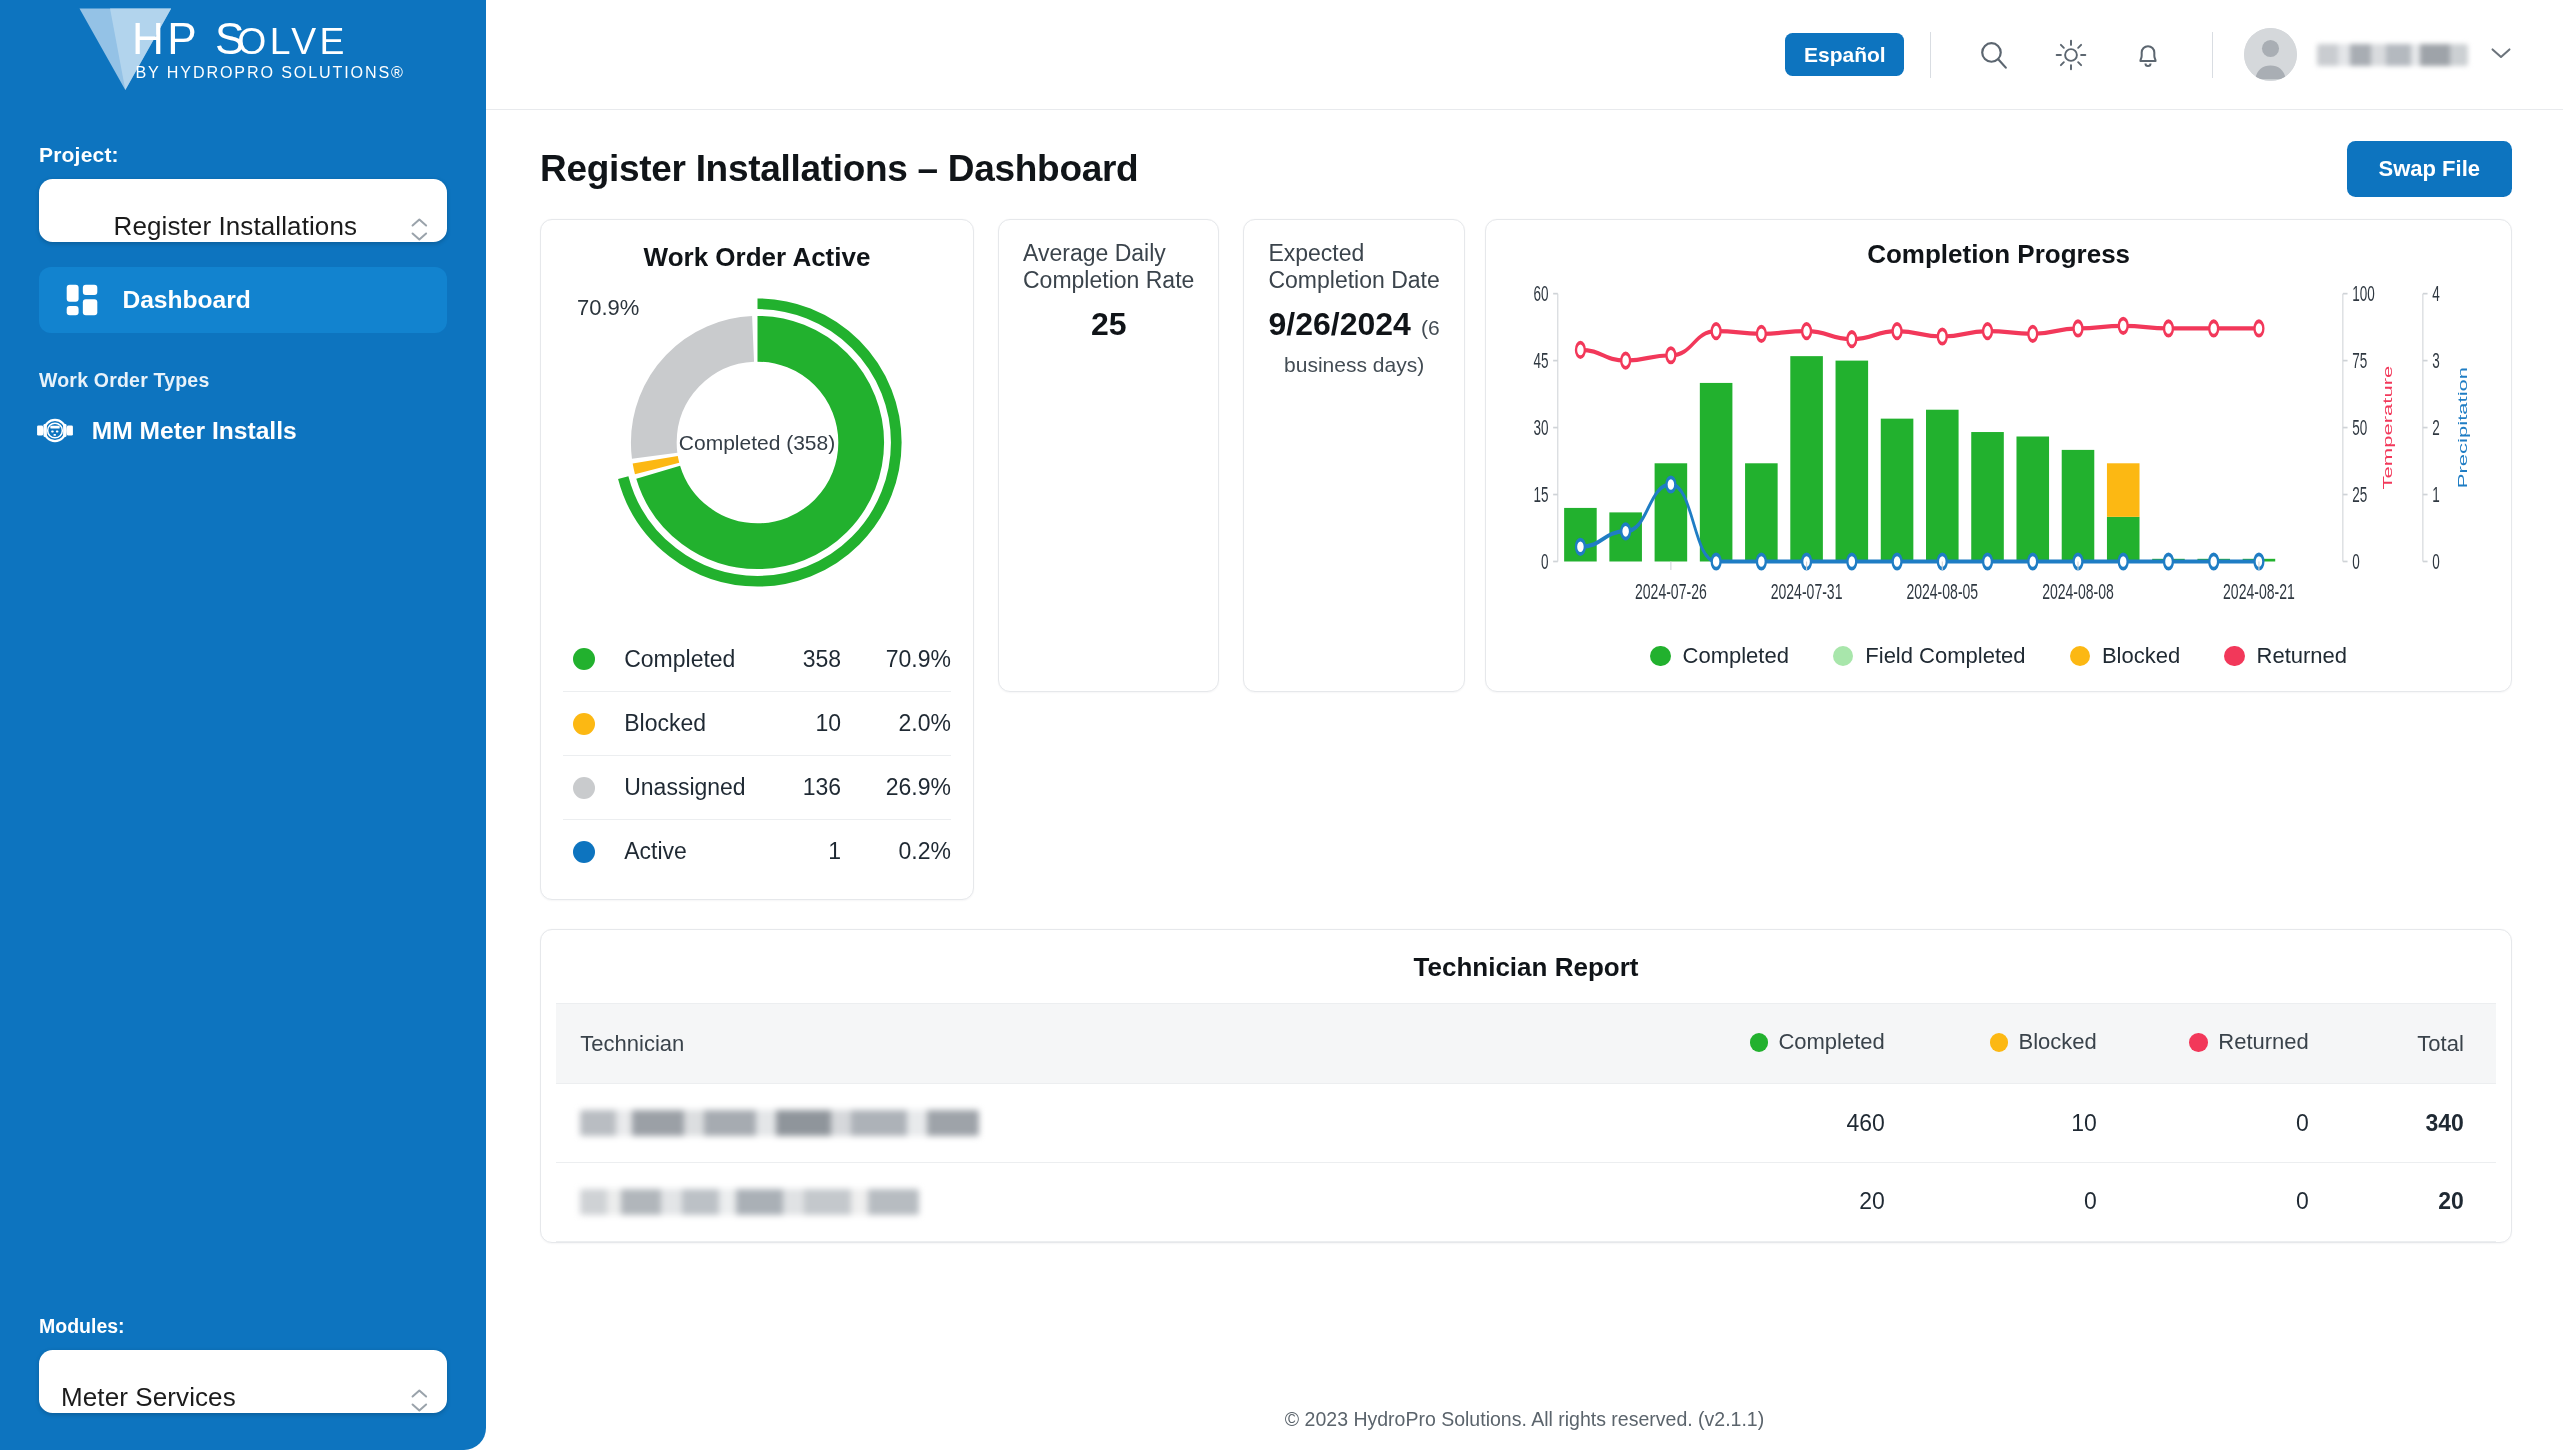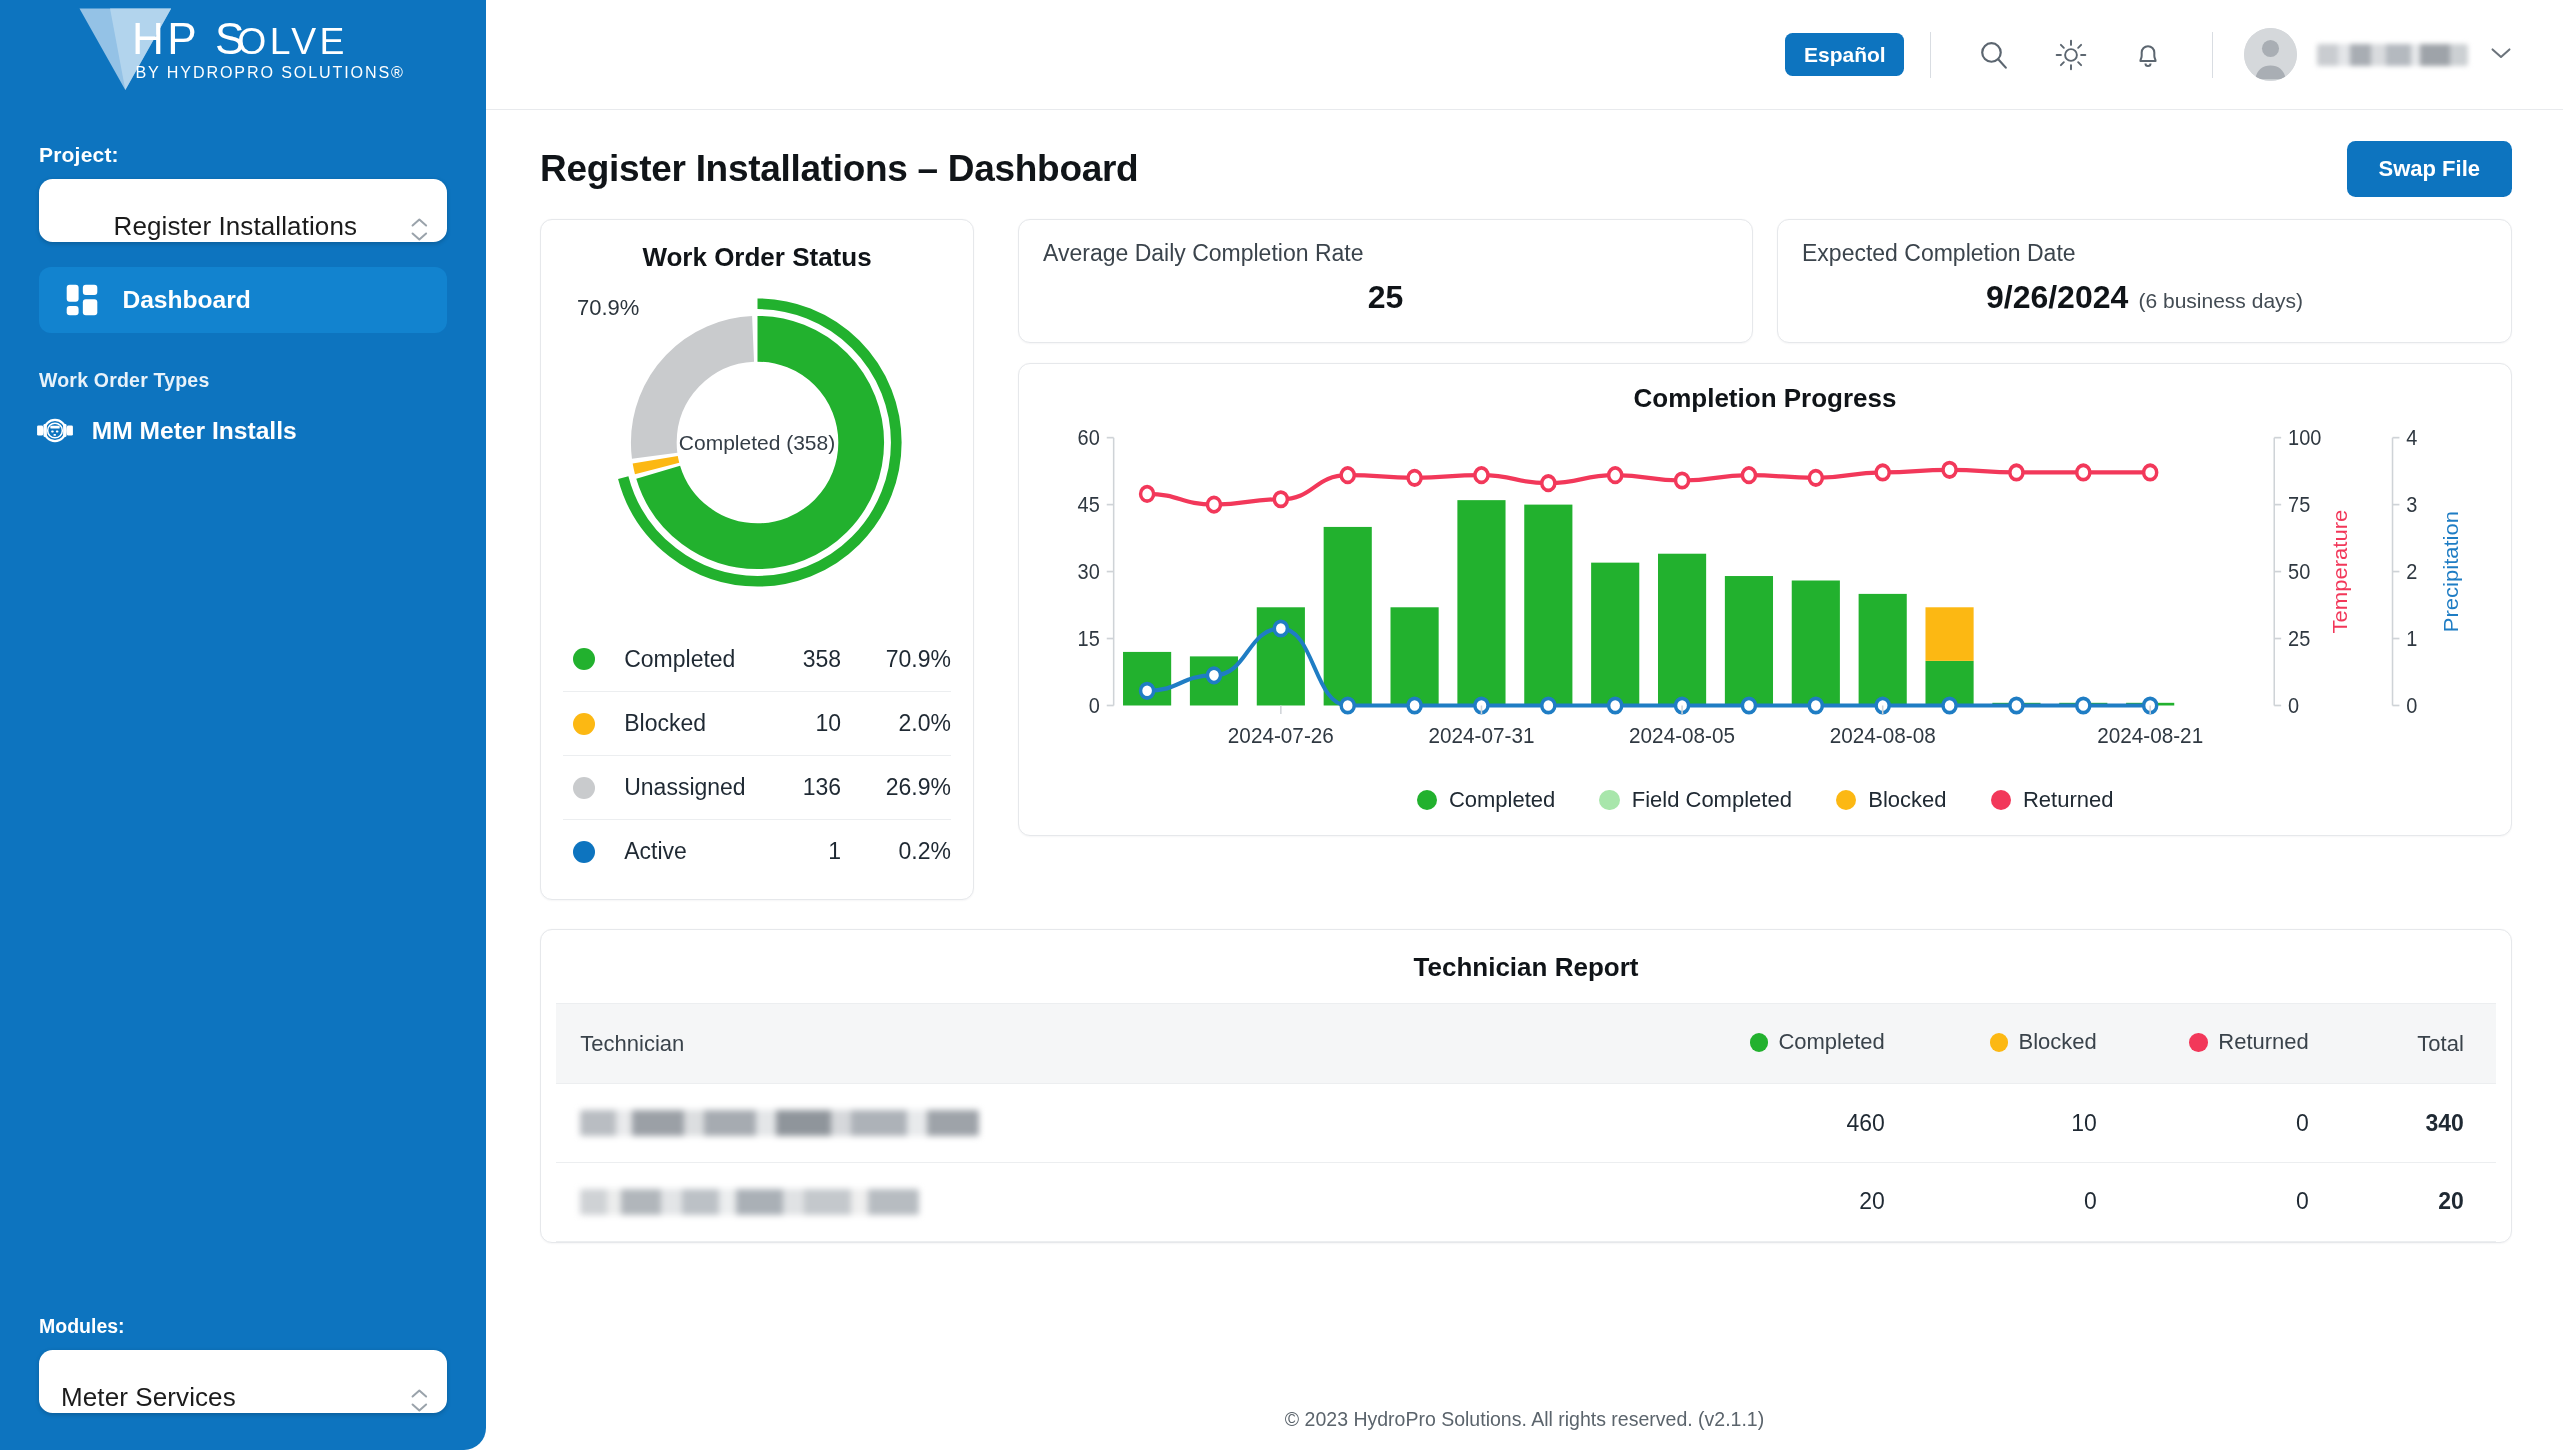--- a/index.html
+++ b/index.html
@@ -125,21 +125,21 @@
     display: flex; align-items: center; height: 64px;
     border-top: 0.8px solid #eceef0; font-size: 23px; color: #1f2933;
   }
   .legend-row:first-child { border-top: none; }
   .dot { width: 22px; height: 22px; border-radius: 50%; flex: 0 0 22px; margin: 0 29px 0 10.2px; }
   .legend-name { flex: 1; }
   .legend-count { width: 73px; text-align: right; }
   .legend-pct { width: 110px; text-align: right; }
 
   
-  .right-col { flex: 1; display: flex; flex-direction: column; gap: 20.4px; min-width: 0; margin-left: 20px; }
+  .right-col { flex: 1; display: flex; flex-direction: row; gap: 20.4px; min-width: 0; }
   .kpi-row { display: flex; gap: 24px; }
   .kpi-card { flex: 1; padding: 20.4px 24px 25.4px 24px; }
   .kpi-label { font-size: 23px; color: #3b444c; }
   .kpi-value { text-align: center; margin-top: 12px; font-size: 32px; font-weight: bold; color: #101418; }
   .kpi-sub { font-size: 21px; font-weight: normal; color: #434c54; margin-left: 10.2px; }
 
   .chart-card { padding: 18.7px 24px 22px 24px; }
   .chart-title { text-align: center; font-size: 26px; font-weight: bold; color: #101418; margin-bottom: 5.1px; }
   .chart-area { position: relative; height: 356px; }
   .chart-legend { display: flex; justify-content: center; align-items: center; gap: 44px; margin-top: 12px; }
@@ -309,21 +309,21 @@
 
     <div class="page-head">
       <h1 class="page-title">Register Installations – Dashboard</h1>
       <button class="swap-btn">Swap File</button>
     </div>
 
     <div class="content">
       <div class="row-1">
 
         <section class="card donut-card">
-          <div class="card-title">Work Order Status</div>
+          <div class="card-title">Work Order Active</div>
           <div class="donut-holder">
             <span class="donut-pct">70.9%</span>
             <svg width="305" height="305" viewBox="0 0 200 200">
               <g transform="rotate(-90 100 100)">
 
                 <circle id="seg-completed" cx="100" cy="100" r="68" fill="none" stroke="#22b12e" stroke-width="30" stroke-dasharray="300.3233180540368 427.2566008882119" stroke-dashoffset="0"></circle>
                 <circle id="seg-blocked" cx="100" cy="100" r="68" fill="none" stroke="#fcb813" stroke-width="30" stroke-dasharray="5.89698714493235 427.2566008882119" stroke-dashoffset="-302.88685765936606"></circle>
                 <circle id="seg-unassigned" cx="100" cy="100" r="68" fill="none" stroke="#c9cbcd" stroke-width="30" stroke-dasharray="112.49962419822879 427.2566008882119" stroke-dashoffset="-311.3473844096277"></circle>
 
                 <circle id="seg-outer" cx="100" cy="100" r="91" fill="none" stroke="#22b12e" stroke-width="7" stroke-linecap="butt" stroke-dasharray="405.38483283391975 571.7698629533423"></circle>

